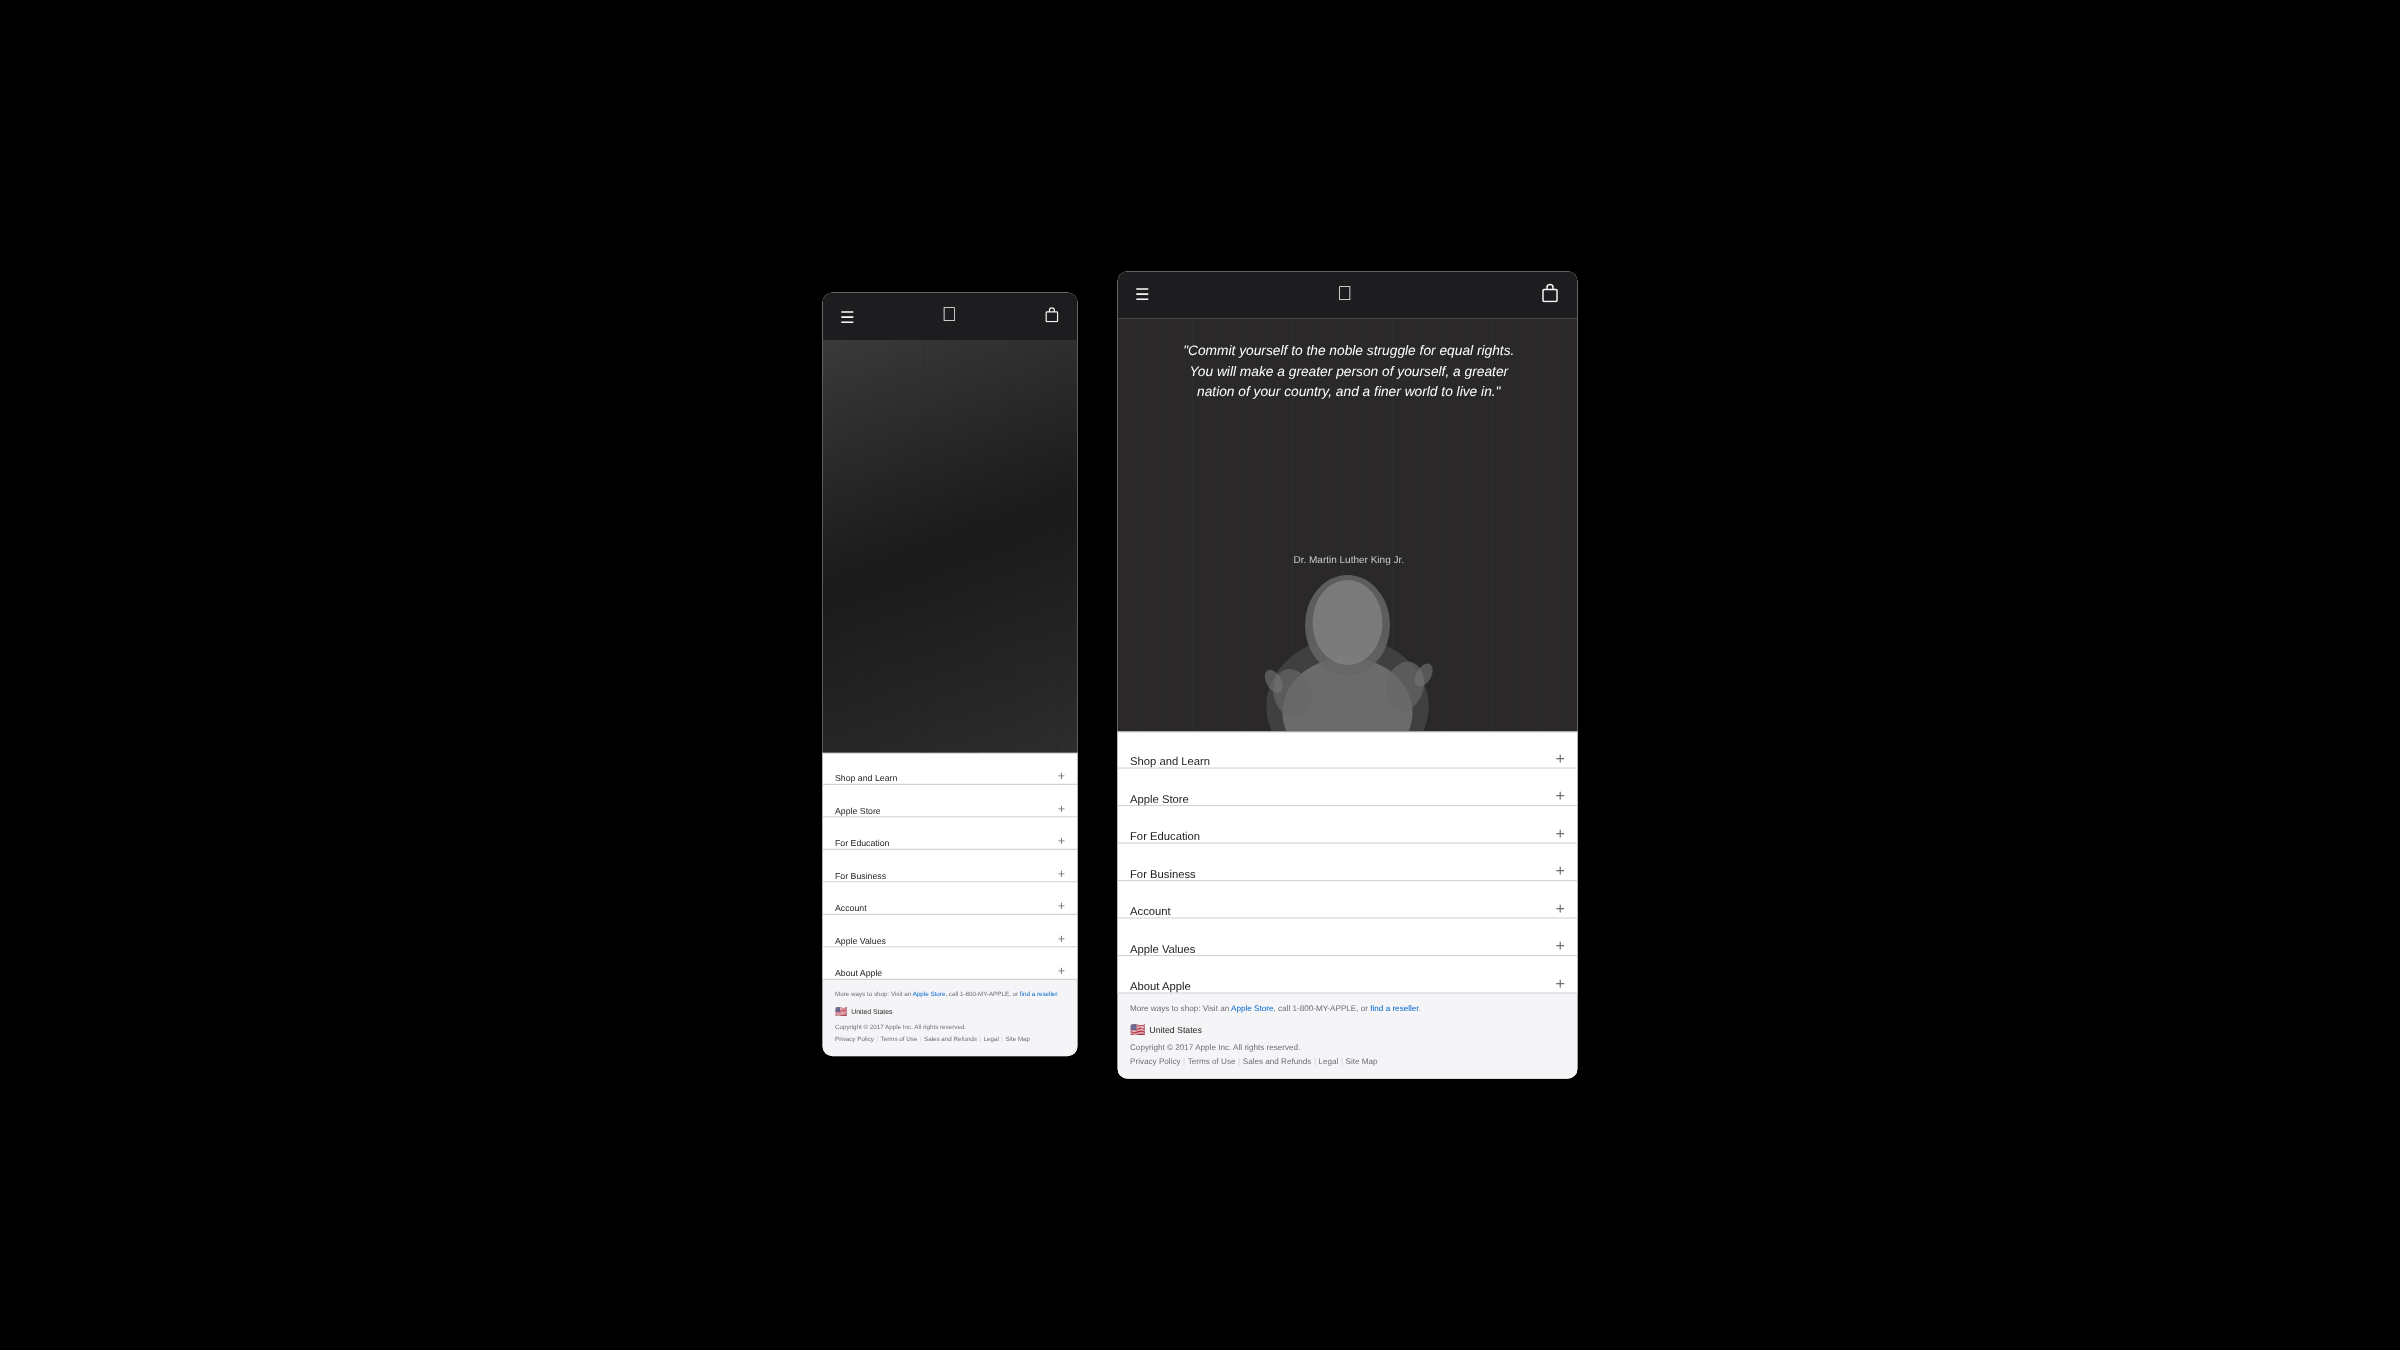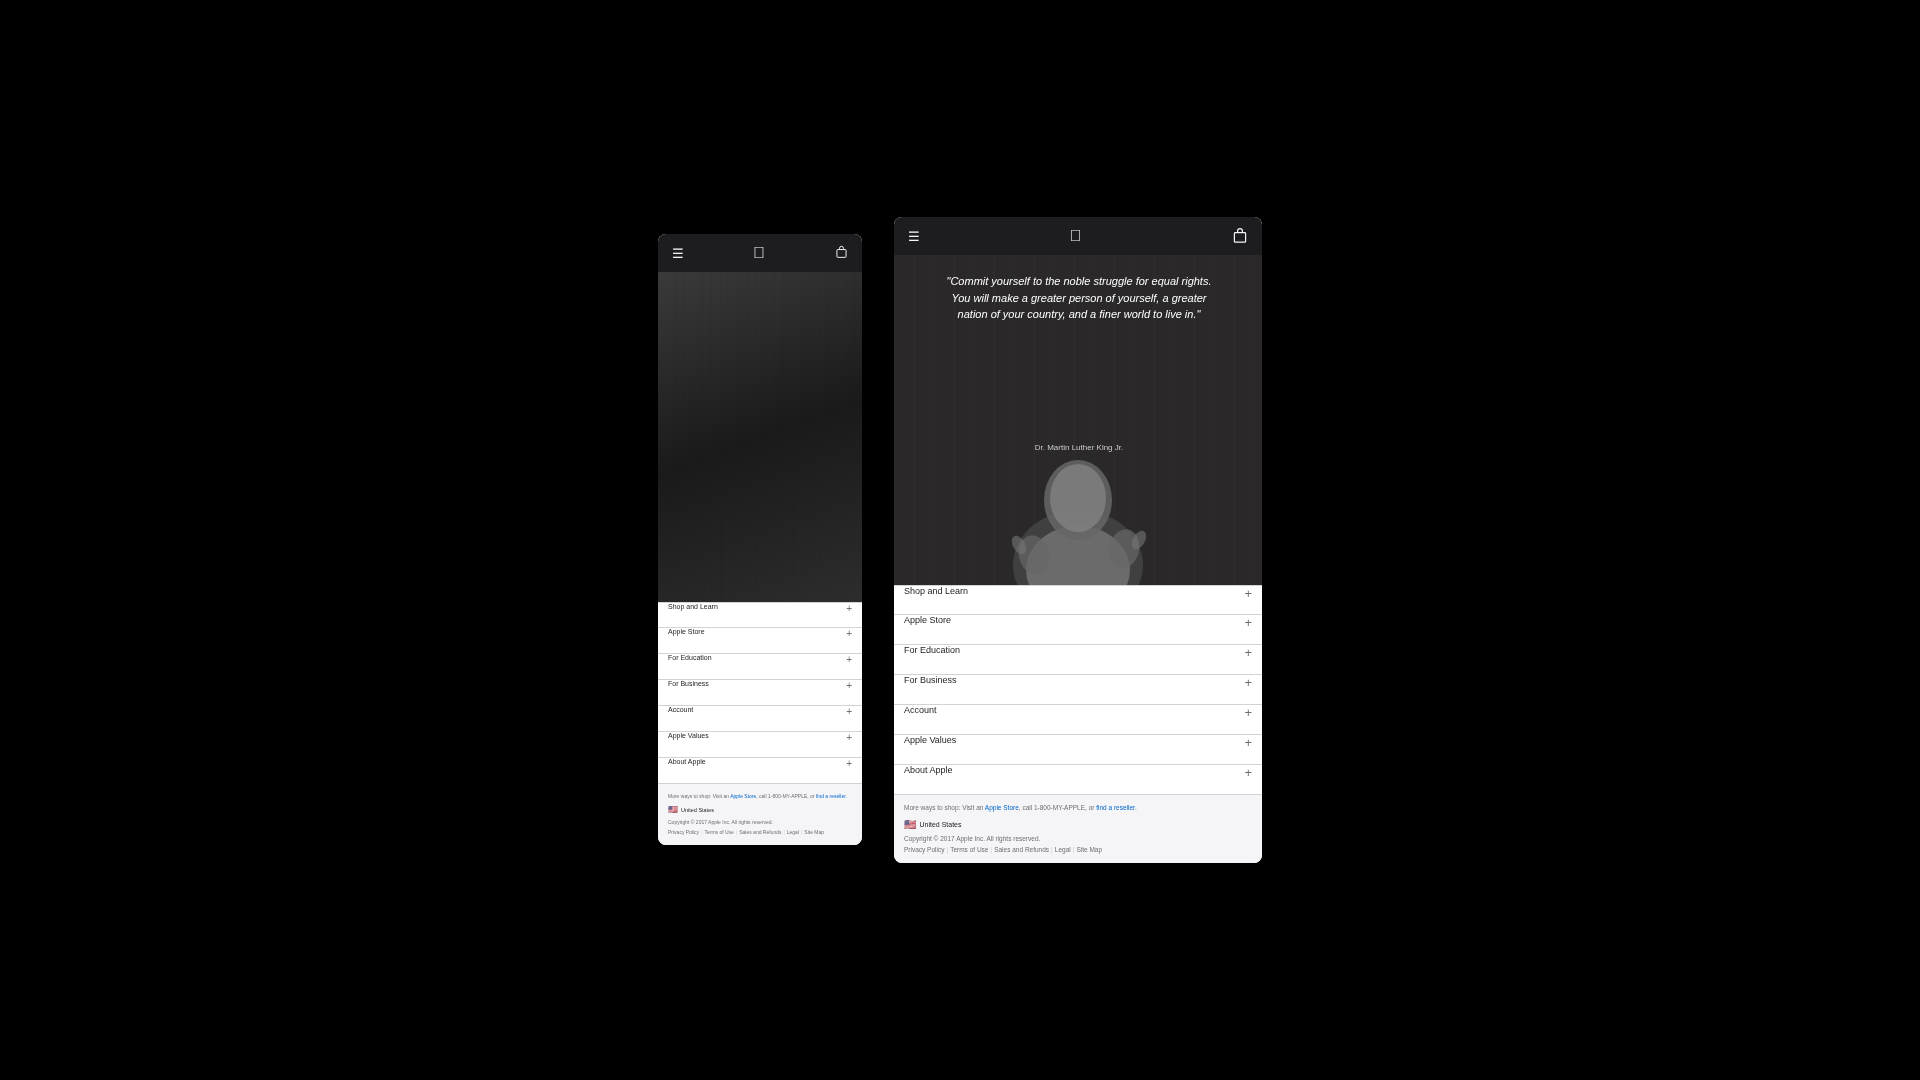--- a/index.html
+++ b/index.html
@@ -79,21 +79,21 @@
     .device.large .device-nav {
       height: 38px;
     }
     
     .menu-section {
       background: #f5f5f7;
       padding: 0;
     }
     .menu-item {
       display: flex;
-      align-items: flex-start;
+      align-items: flex-end;
       justify-content: space-between;
       padding: 0 10px;
       height: 26px;
       border-bottom: 1px solid #d2d2d7;
       cursor: pointer;
       background: #fff;
     }
     .menu-item:first-child {
       border-top: 1px solid #d2d2d7;
     }

